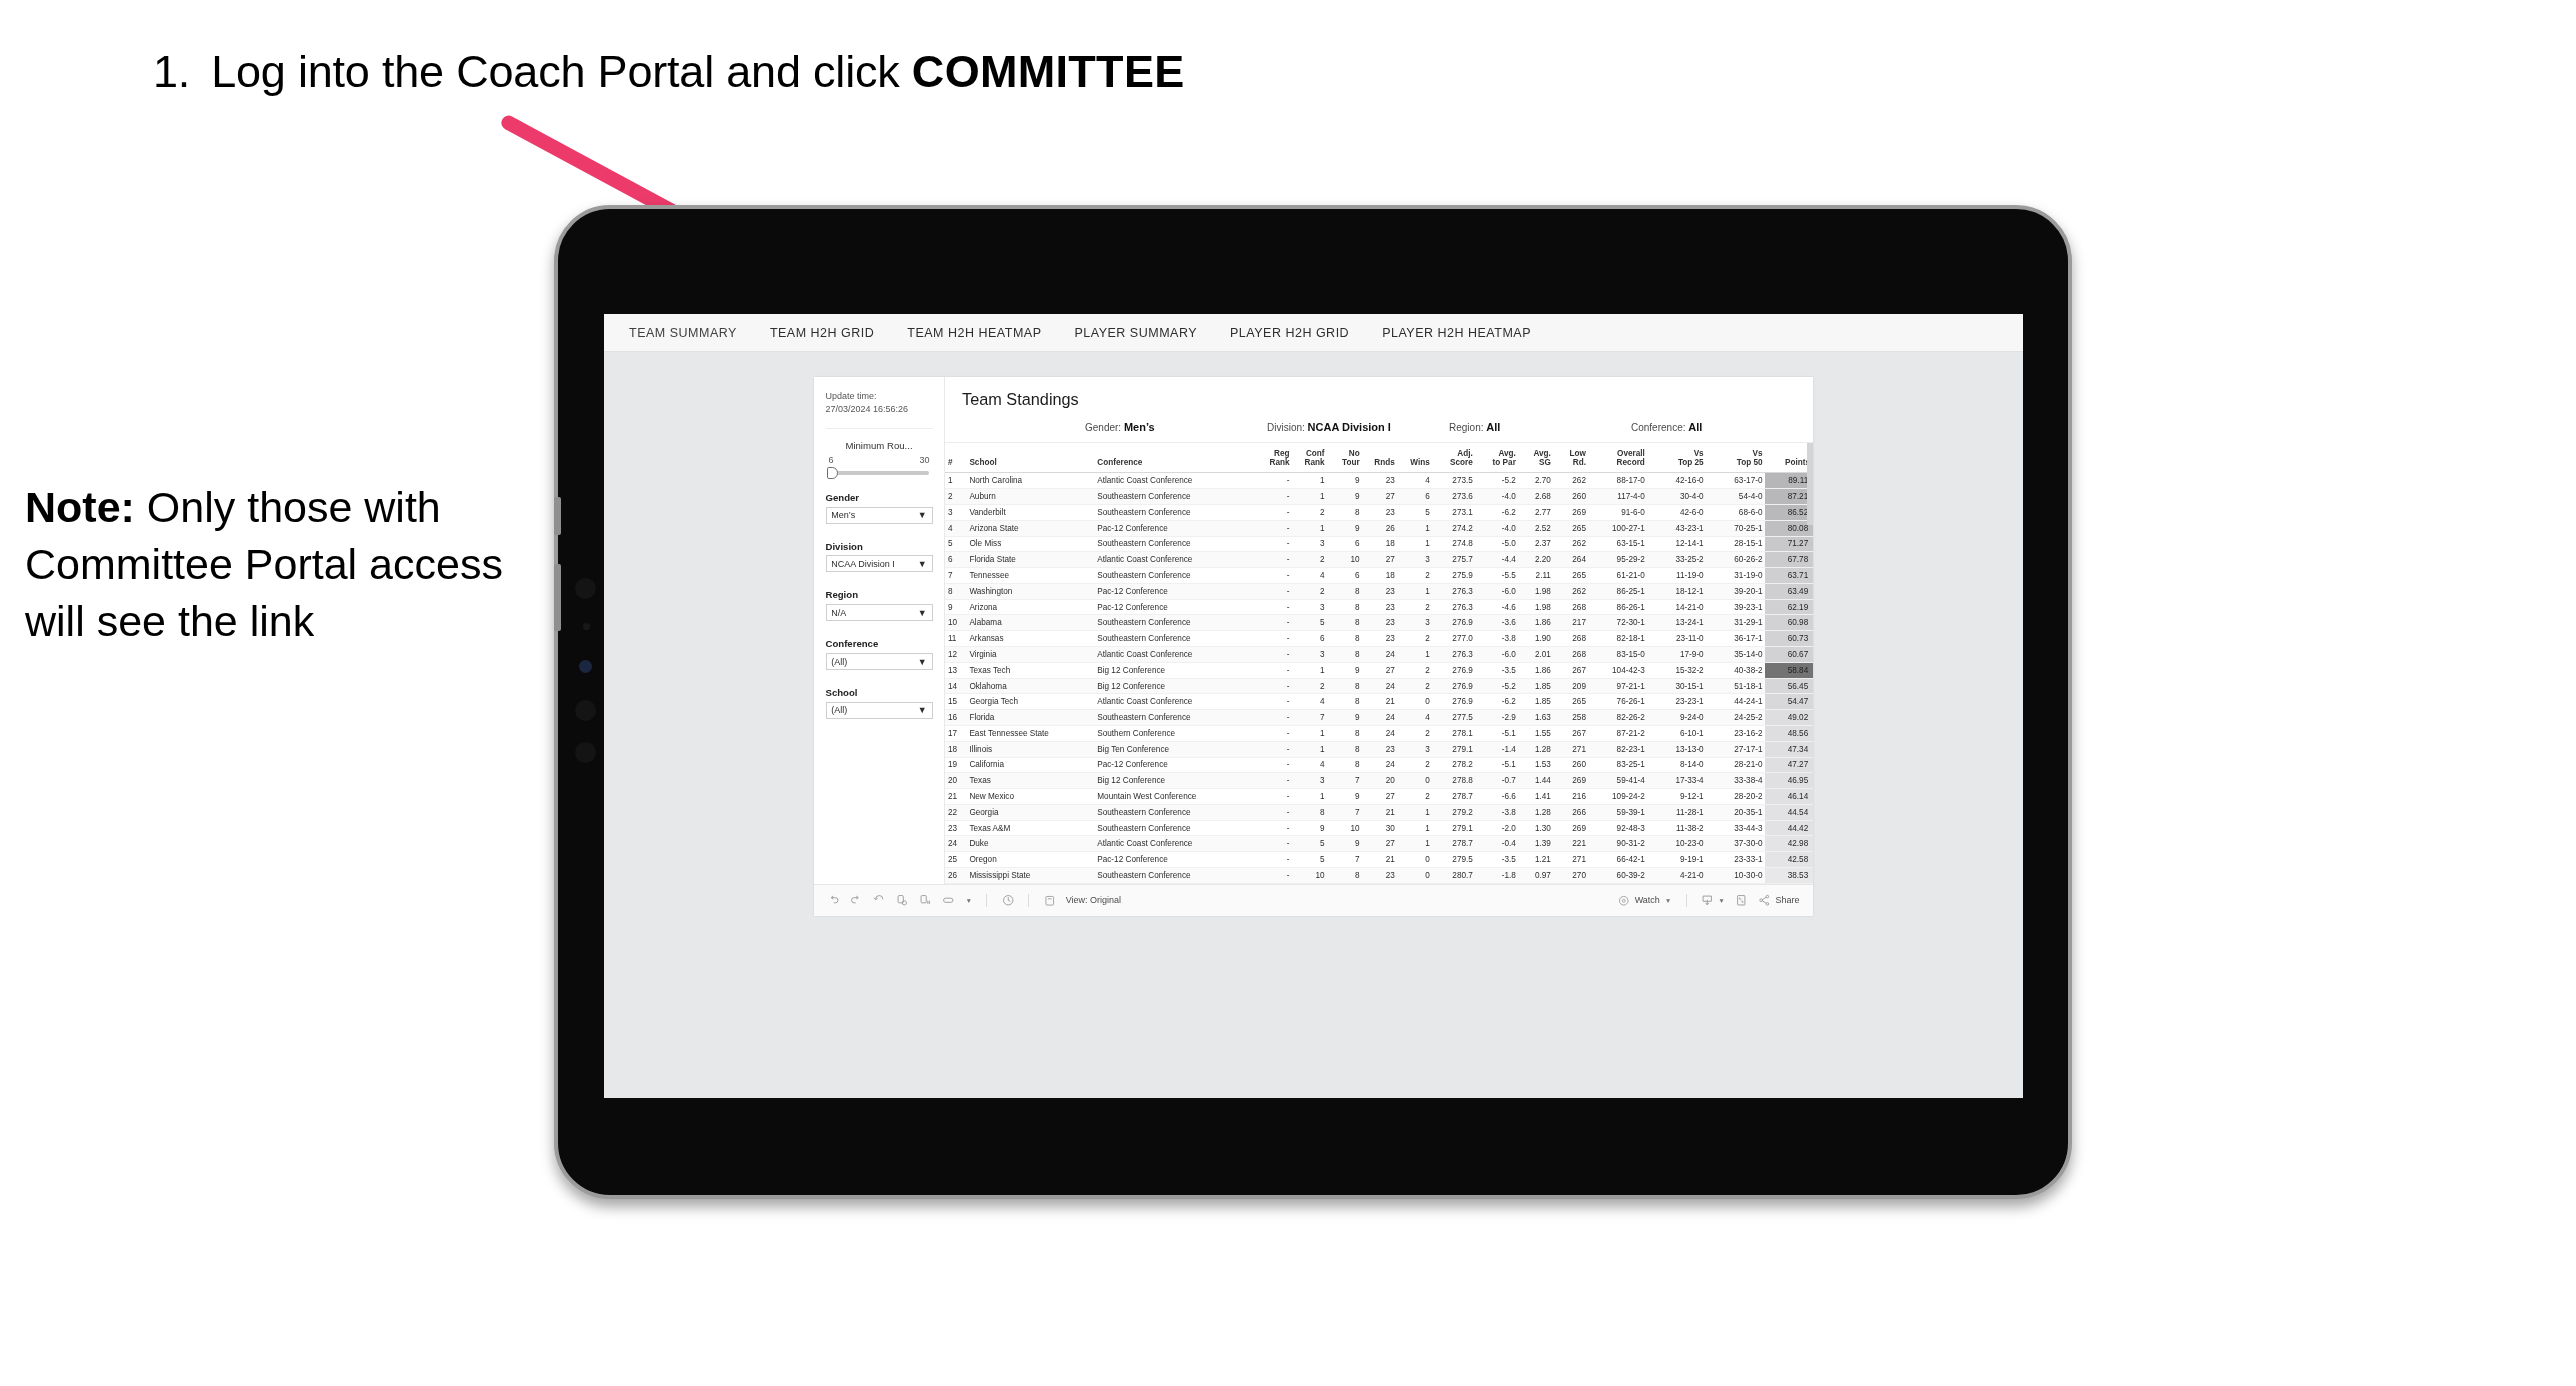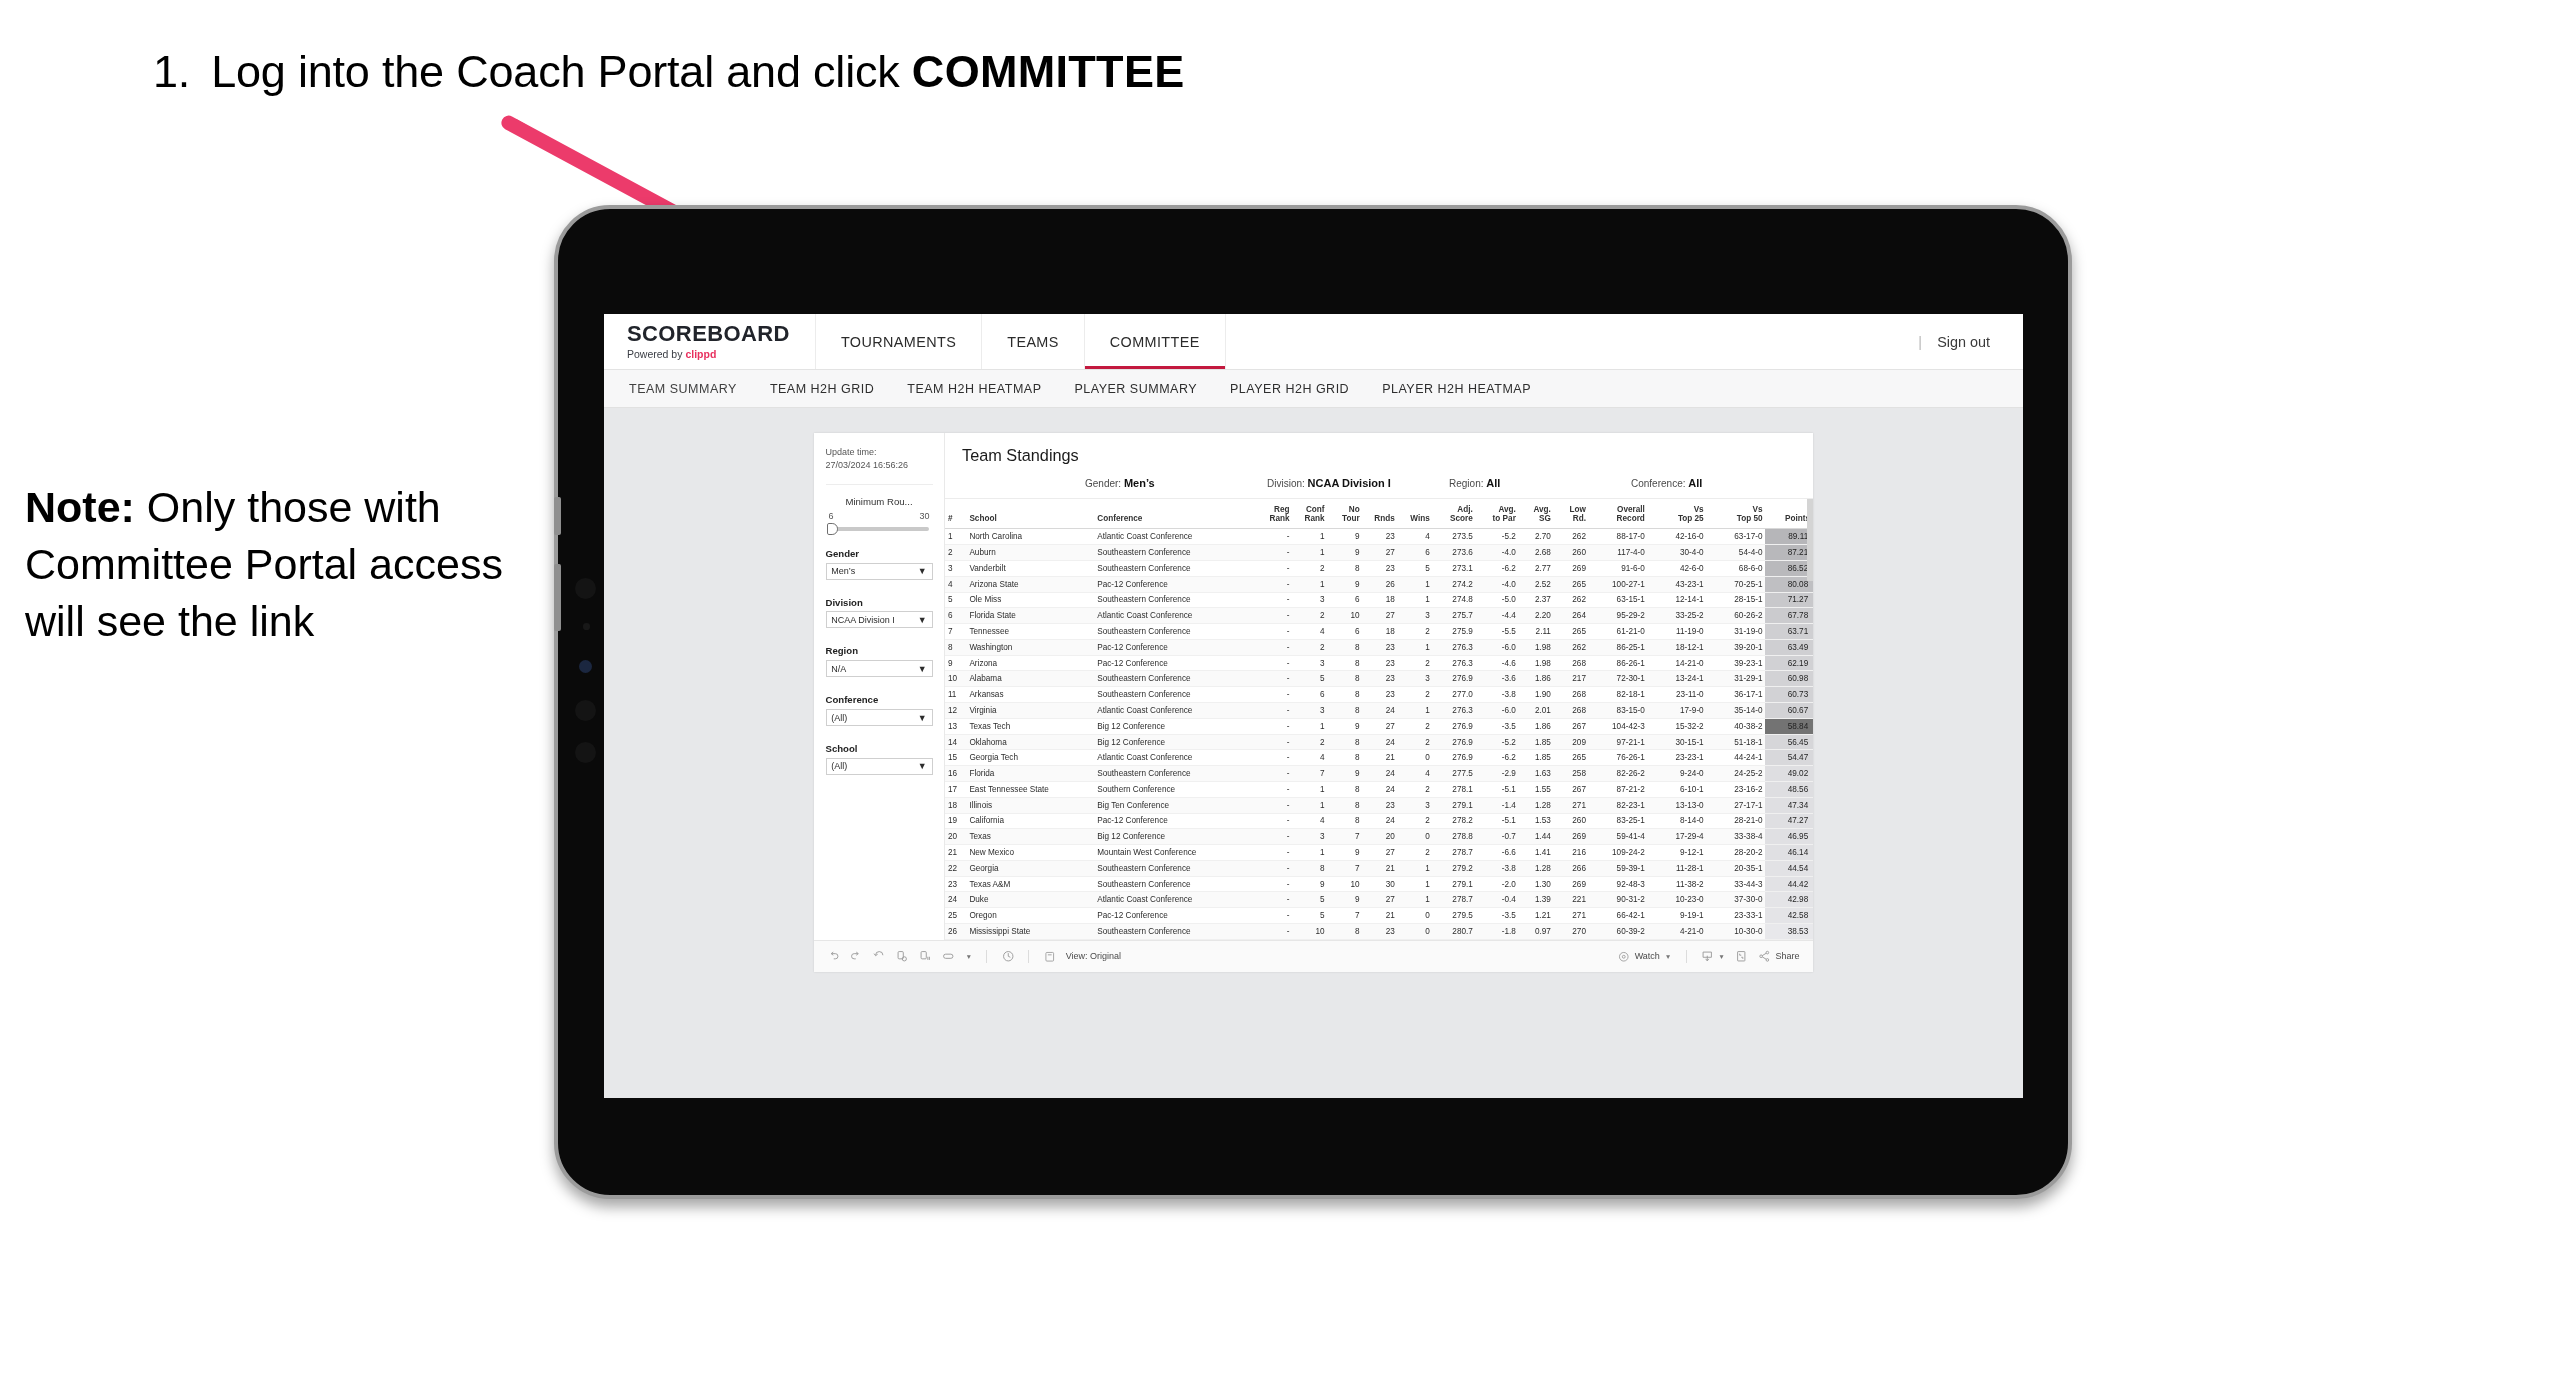--- a/index.html
+++ b/index.html
@@ -160,33 +160,20 @@
     <div class="cam" style="top:288px;height:38px;"></div>
     <div class="cam" style="top:355px;height:67px;"></div>
     <div class="bezel-btn" style="left:17px;top:369px;width:21px;height:21px;border-radius:50%;background:#141414;"></div>
     <div class="bezel-btn" style="left:25px;top:414px;width:6.7px;height:6.7px;border-radius:50%;background:#181818;"></div>
     <div class="bezel-btn" style="left:21px;top:451px;width:13.4px;height:13.4px;border-radius:50%;background:#1b2740;"></div>
     <div class="bezel-btn" style="left:17px;top:491px;width:21px;height:21px;border-radius:50%;background:#141414;"></div>
     <div class="bezel-btn" style="left:17px;top:533px;width:21px;height:21px;border-radius:50%;background:#141414;"></div>
 
     <div class="screen">
 
-      <div class="topnav">
-        <div class="logo-box">
-          <div class="logo-main">SCOREBOARD</div>
-          <div class="logo-sub"><span>Powered by </span><span class="brand">clippd</span></div>
-        </div>
-        <div class="navlink">TOURNAMENTS</div>
-        <div class="navlink">TEAMS</div>
-        <div class="navlink active">COMMITTEE</div>
-        <div class="nav-right">
-          <span class="nav-sep">|</span>
-          <span class="signout">Sign out</span>
-        </div>
-      </div>
 
       <div class="subnav">
         <span class="active">TEAM SUMMARY</span>
         <span>TEAM H2H GRID</span>
         <span>TEAM H2H HEATMAP</span>
         <span>PLAYER SUMMARY</span>
         <span>PLAYER H2H GRID</span>
         <span>PLAYER H2H HEATMAP</span>
       </div>
 
@@ -646,21 +633,21 @@
                         <td>-</td>
                         <td>3</td>
                         <td>7</td>
                         <td>20</td>
                         <td>0</td>
                         <td>278.8</td>
                         <td>-0.7</td>
                         <td>1.44</td>
                         <td>269</td>
                         <td>59-41-4</td>
-                        <td>17-29-4</td>
+                        <td>17-33-4</td>
                         <td>33-38-4</td>
                         <td class="pts" style="background: rgb(224, 224, 227);">46.95</td>
                       </tr>
                       <tr>
                         <td class="l">21</td>
                         <td class="l">New Mexico</td>
                         <td class="l">Mountain West Conference</td>
                         <td>-</td>
                         <td>1</td>
                         <td>9</td>

